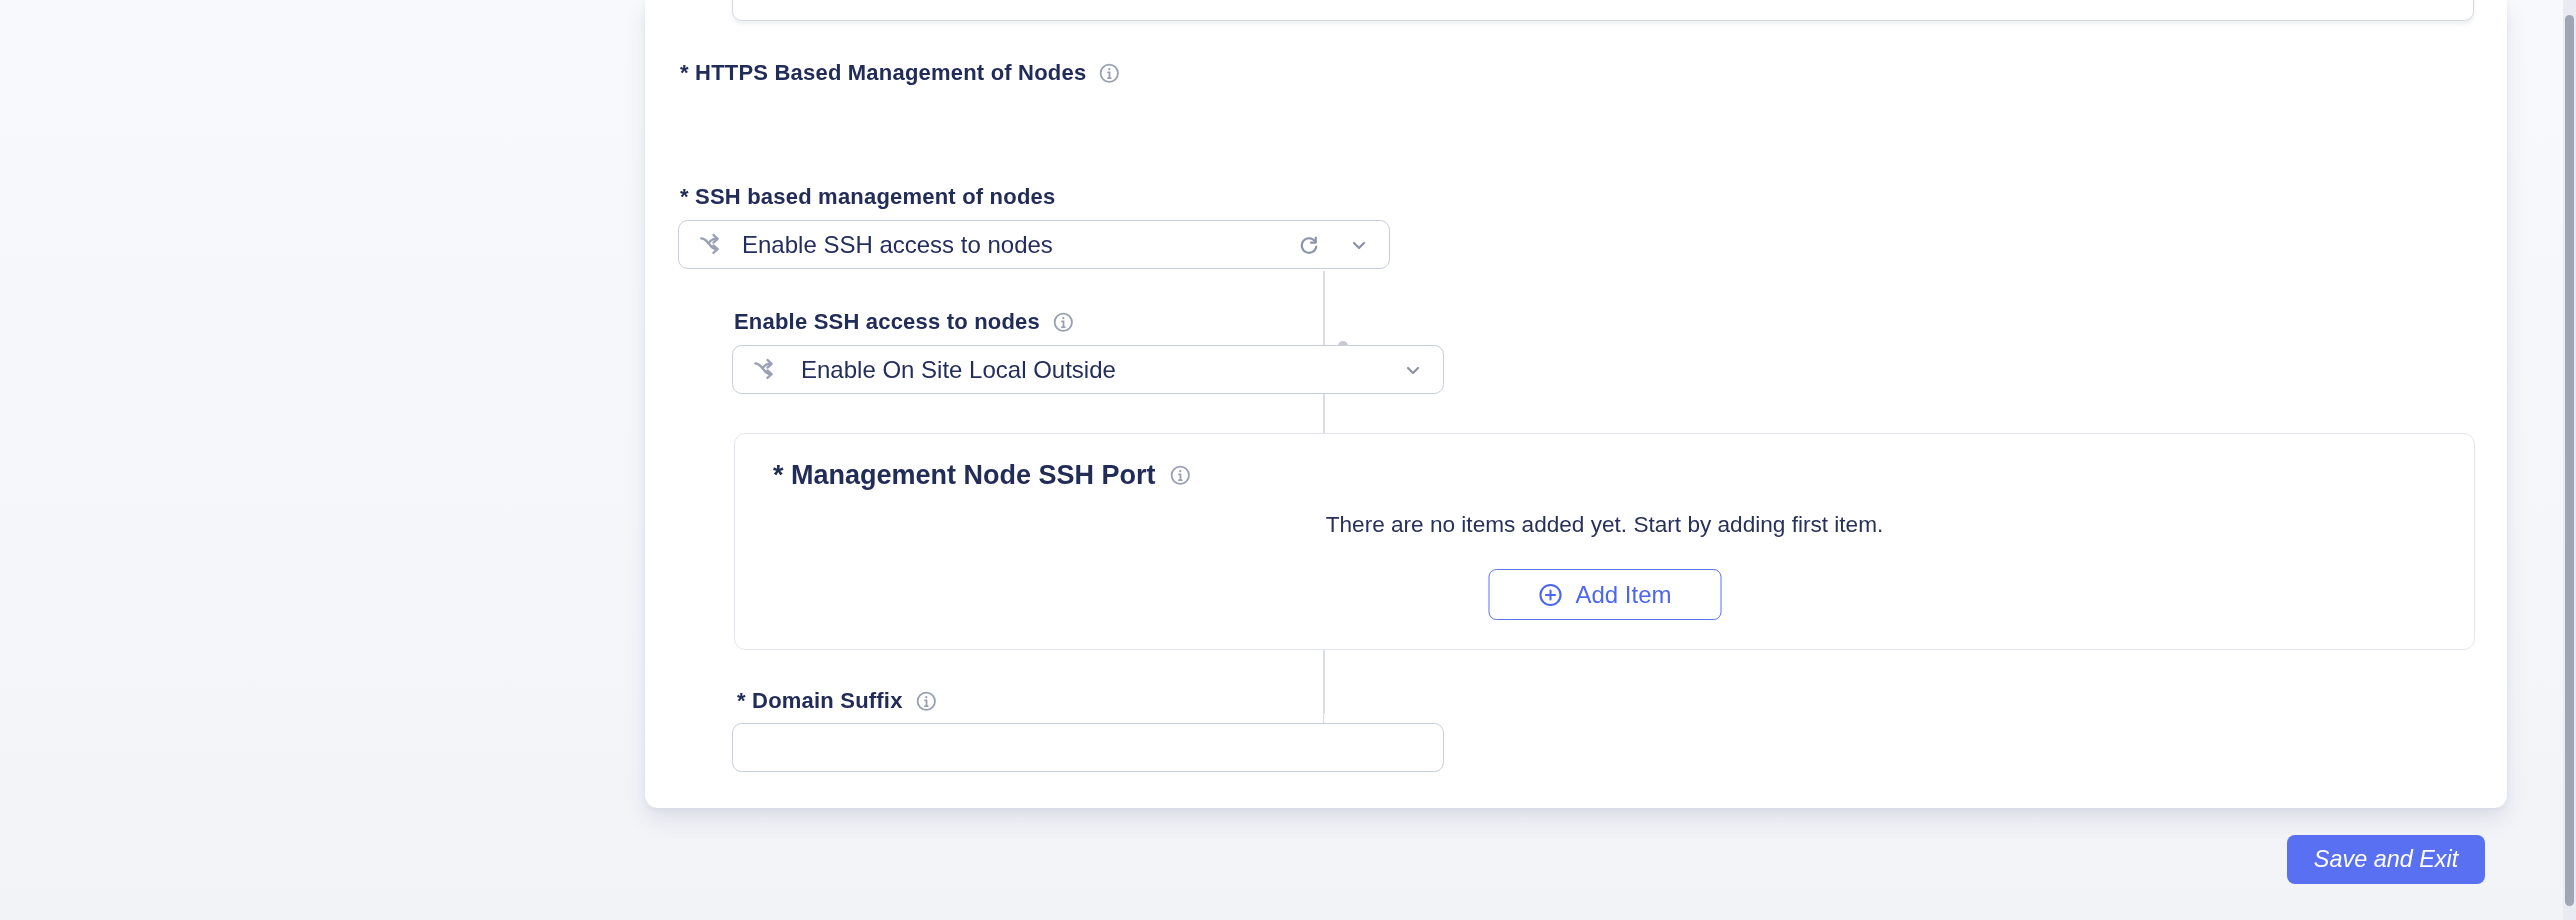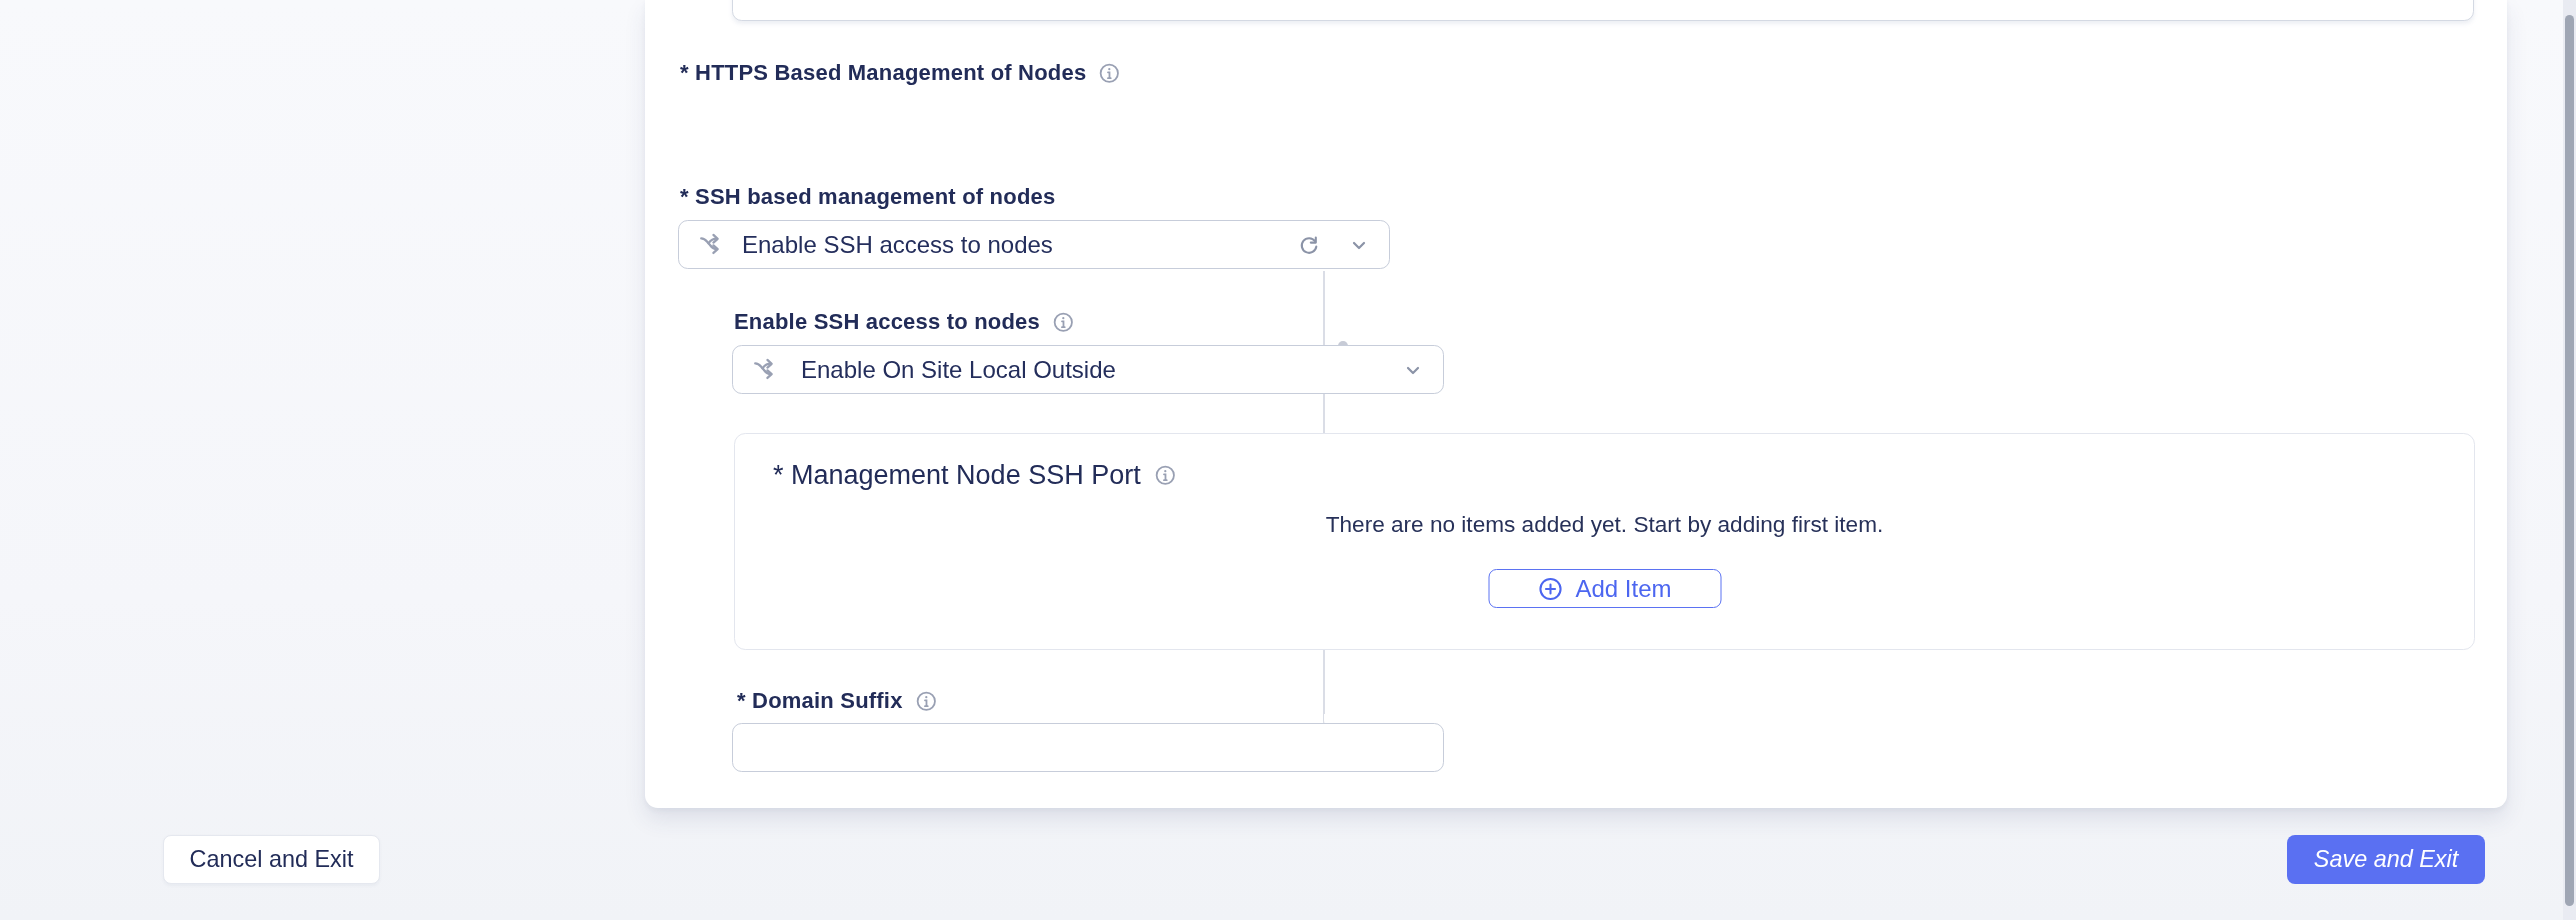--- a/index.html
+++ b/index.html
@@ -44,29 +44,29 @@
                  border-bottom-left-radius:11.3px; }
   .tree-branch { position:absolute; width:13.7px; height:1.6px; background:#dadde6; border-radius:1.6px; }
   .tree-dot    { position:absolute; width:9.7px; height:9.7px; border-radius:50%; background:#c7cbd6; }
   
   .group-box {
     position:absolute; left:710px; top:433px; width:1741px; height:217px;
     border:1.6px solid #e3e6ee; border-radius:11.3px; background:#fff;
   }
   .group-title {
     position:absolute; left:38px; top:26px; display:flex; align-items:center; gap:13px;
-    font-size:27px; font-weight:400; color:#222c58;
+    font-size:27px; font-weight:700; color:#222c58;
   }
   .empty-msg {
     position:absolute; left:0; right:0; top:78px; text-align:center;
     font-size:22.6px; color:#273159;
   }
   .add-btn {
     position:absolute; left:50%; transform:translateX(-50%); top:135px;
-    width:233px; height:39px; background:#fff; border:1.6px solid #5b72f2;
+    width:233px; height:51px; background:#fff; border:1.6px solid #5b72f2;
     border-radius:8px; color:#4c66f0; font-size:24px;
     display:flex; align-items:center; justify-content:center; gap:12px; cursor:pointer;
     font-family:"Liberation Sans", sans-serif;
   }
   
   .btn {
     position:absolute; height:49px; border-radius:8px; font-size:23.4px;
     display:flex; align-items:center; justify-content:center; cursor:pointer;
     font-family:"Liberation Sans", sans-serif; border:none;
   }
@@ -203,19 +203,18 @@
           <circle cx="12" cy="7.6" r="1.2" fill="#99a0b3" stroke="none"></circle>
           <path d="M10.6 11h1.6v6.2" stroke-linecap="round"></path>
             <path d="M10.6 17.2h2.9" stroke-linecap="round"></path>
         </svg>
       </span>
     </div>
     <input class="text-input" style="left: 87px; top: 723px;" type="text" value="">
 
   </div>
 
-  <button class="btn btn-cancel">Cancel and Exit</button>
   <button class="btn btn-save">Save and Exit</button>
 
   <div class="scroll-track"></div>
   <div class="scroll-thumb"></div>
 </div>
 
 
 </body></html>

